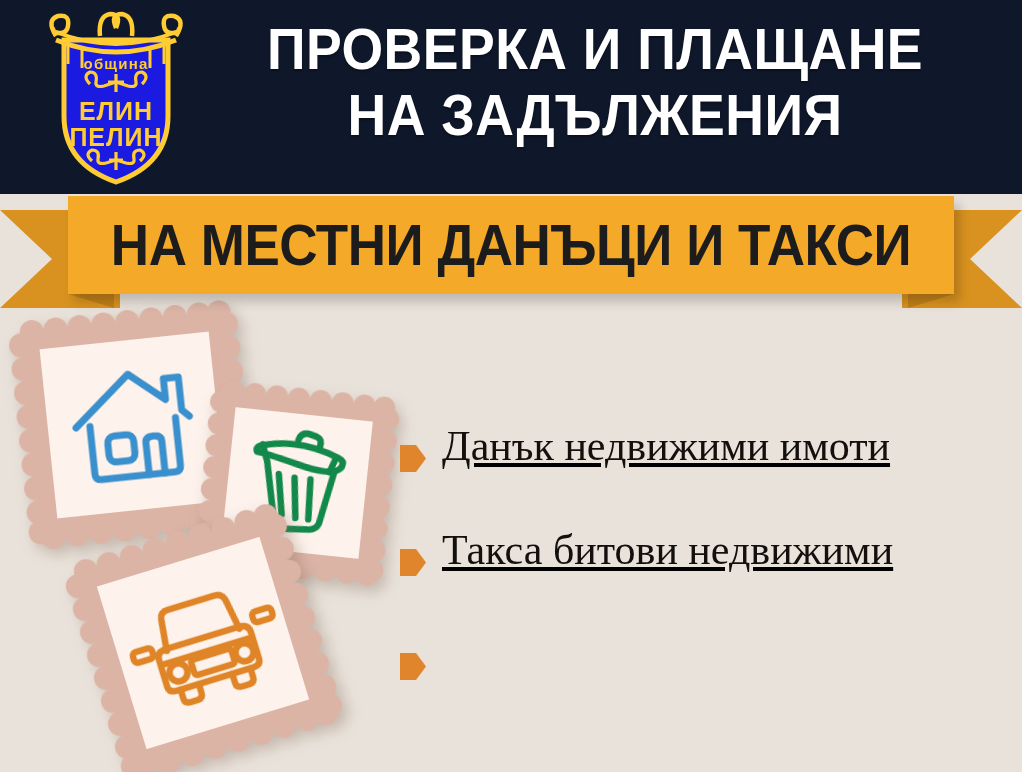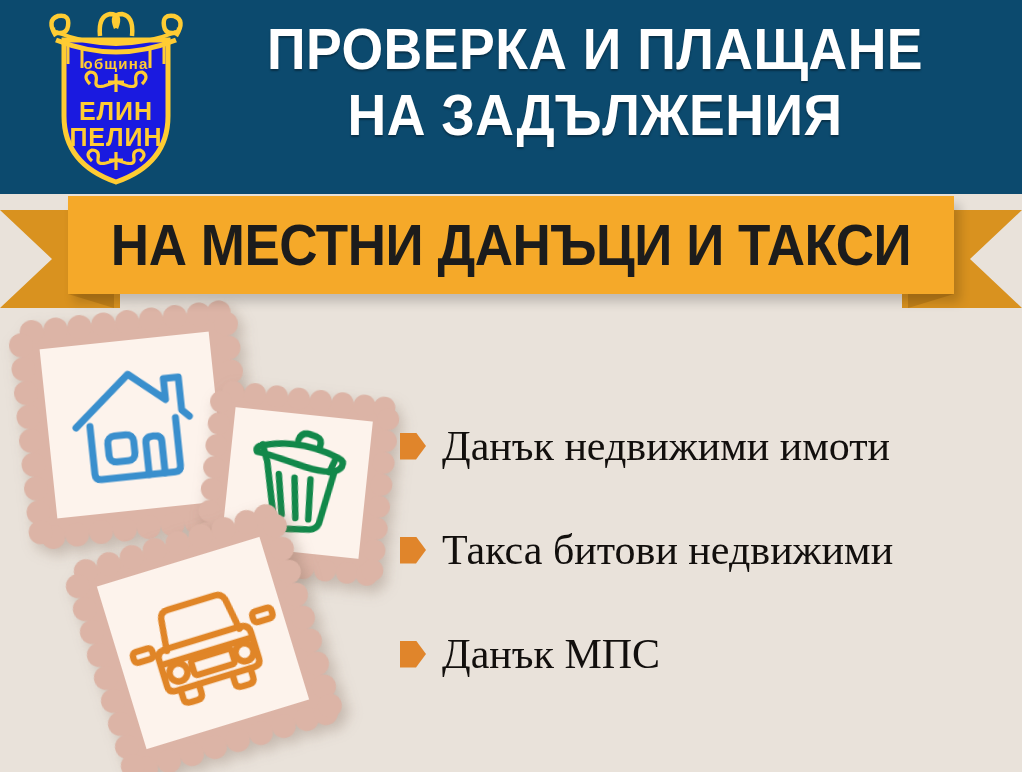--- a/index.html
+++ b/index.html
@@ -15,21 +15,21 @@
     position:absolute;left:0;top:0;
     width:1022px;height:772px;
     background:#e9e2da;
     overflow:hidden;
   }
 
   
   .header{
     position:absolute;left:0;top:0;
     width:1022px;height:194px;
-    background:#0c4a6e;
+    background:#0f172a;
     z-index:5;
   }
   .header-title{
     position:absolute;
     left:180px;top:16px;
     width:830px;
     text-align:center;
     color:#ffffff;
     font-family:"Liberation Sans", sans-serif;
     font-weight:bold;
@@ -105,23 +105,24 @@
   #stamp-trash{left:202px;top:88px;width:190px;height:190px;transform:rotate(6deg);}
   
   #stamp-car{left:88px;top:228px;width:230px;height:230px;transform:rotate(-17deg);}
 
   
   .bullets{
     position:absolute;left:400px;top:420px;
     width:610px;z-index:4;
   }
   .bullet-row{
-    display:flex;align-items:center;
+    display:flex;align-items:flex-end;
     height:52px;
     margin-bottom:52px;
+    text-decoration:underline;
   }
   .bullet-mark{
     width:26px;height:27px;flex:none;
     margin-right:16px;
     background:#e0852b;
     clip-path:polygon(0 0, 16px 0, 26px 13.5px, 16px 27px, 0 27px);
   }
   .bullet-label{
     font-family:"Liberation Serif", serif;
     font-size:42px;
@@ -374,18 +375,17 @@
       <span class="bullet-label">Данък недвижими имоти</span>
     </div>
 
     <div class="bullet-row">
       <span class="bullet-mark"></span>
       <span class="bullet-label">Такса битови недвижими</span>
     </div>
 
     <div class="bullet-row">
       <span class="bullet-mark"></span>
-      <span class="bullet-label">Данък МПС</span>
     </div>
 
   </div>
 
 </div>
 
 </body></html>

